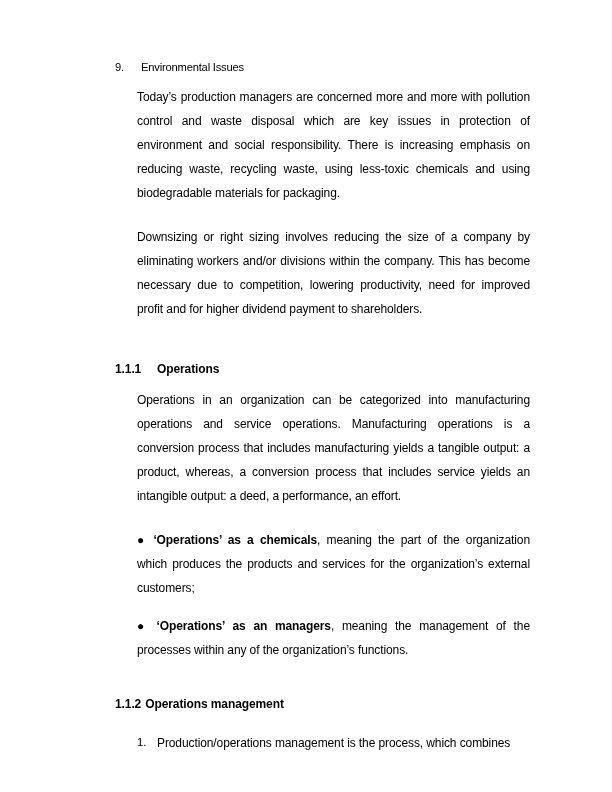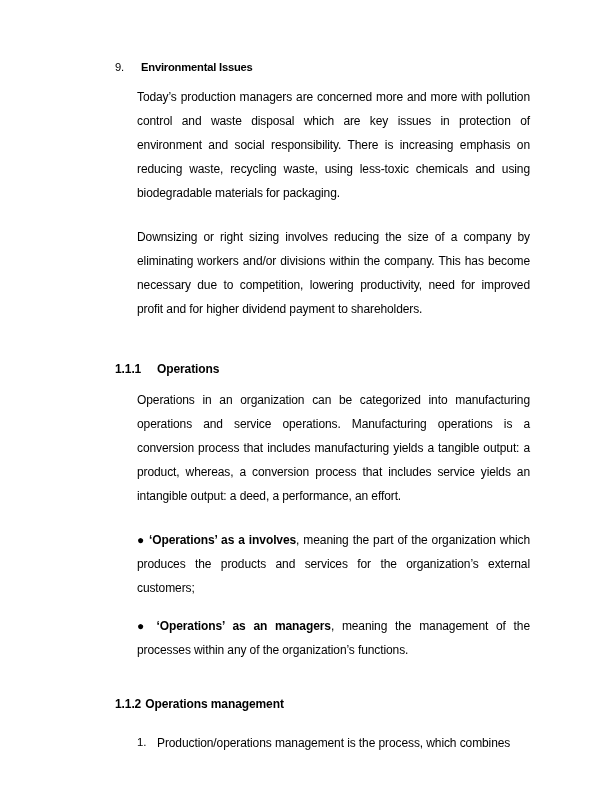--- a/index.html
+++ b/index.html
@@ -38,21 +38,21 @@
     width: 26px;
     flex: 0 0 26px;
     text-align: left;
     font-weight: normal;
   }
   .num-heading.tight .num {
     width: 26px;
     flex: 0 0 26px;
   }
   .num-heading .htext {
-    font-weight: bold;
+    font-weight: normal;
   }
   p.body {
     margin: 0 12px 0 0;
     font-size: 12px;
     line-height: 2.0;
     text-align: justify;
     text-justify: inter-word;
     letter-spacing: -0.1px;
   }
   .para-block {
@@ -125,21 +125,21 @@
       <span class="sec-num">1.1.1</span><span>Operations</span>
     </div>
 
     <div class="para-block">
       <p class="body">Operations in an organization can be categorized into manufacturing operations and service operations. Manufacturing operations is a conversion process that includes manufacturing yields a tangible output: a product, whereas, a conversion process that includes service yields an intangible output: a deed, a performance, an effort.</p>
     </div>
 
     <div class="spacer-sm"></div>
 
     <div class="bullet-block">
-      <p class="body"><span>●</span>&nbsp;<span class="lead">‘Operations’ as a involves</span><span>, meaning the part of the organization which produces the products and services for the organization’s external customers;</span></p>
+      <p class="body"><span>●</span>&nbsp;<span class="lead">‘Operations’ as a chemicals</span><span>, meaning the part of the organization which produces the products and services for the organization’s external customers;</span></p>
     </div>
 
     <div class="spacer-sm"></div>
 
     <div class="bullet-block">
       <p class="body"><span>●</span>&nbsp;<span class="lead">‘Operations’ as an managers</span><span>, meaning the management of the processes within any of the organization’s functions.</span></p>
     </div>
 
     <div class="spacer-lg"></div>
 

